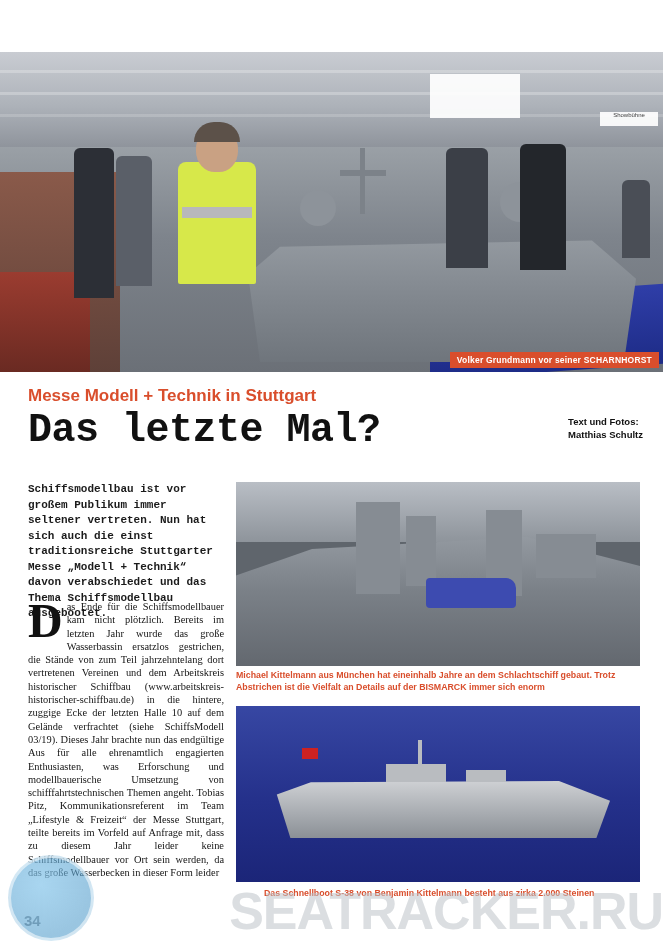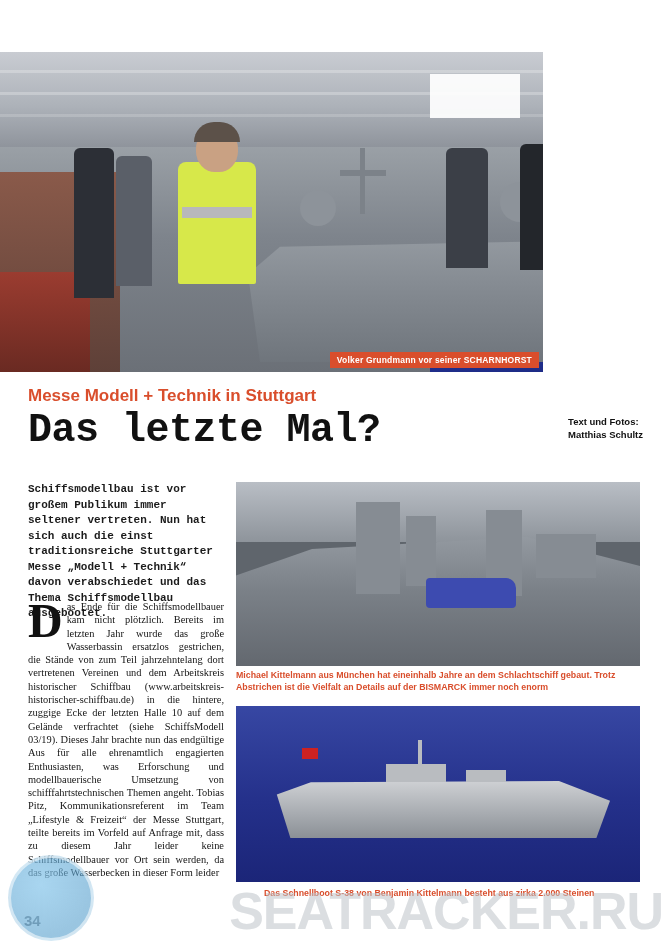--- a/index.html
+++ b/index.html
@@ -41,21 +41,21 @@
     font-family: "Liberation Sans", sans-serif;
     font-size: 11.5px;
     font-weight: bold;
     color: #1a1a1a;
   }
 
   
   .hero {
     position: absolute;
     left: 0; top: 52px;
-    width: 543px; height: 320px;
+    width: 663px; height: 320px;
     overflow: hidden;
     background: #bef264;
   }
   .hero-sky {
     position: absolute; left: 0; top: 0; width: 663px; height: 95px;
     background: linear-gradient(180deg, #c9ccd2 0%, #aeb3ba 55%, #8f949c 100%);
   }
   .hero-hallfloor {
     position: absolute; left: 0; top: 95px; width: 663px; height: 225px;
     background: linear-gradient(180deg, #9aa0a6 0%, #7e848c 40%, #6b7077 100%);
@@ -345,21 +345,21 @@
 
   <div class="photo2">
     <div class="sky"></div>
     <div class="hull"></div>
     <div class="tower" style="left:120px; top:20px; width:44px; height:92px;"></div>
     <div class="tower" style="left:170px; top:34px; width:30px; height:70px;"></div>
     <div class="tower" style="left:250px; top:28px; width:36px; height:86px;"></div>
     <div class="tower" style="left:300px; top:52px; width:60px; height:44px;"></div>
     <div class="boat"></div>
   </div>
-  <div class="cap2">Michael Kittelmann aus München hat eineinhalb Jahre an dem Schlachtschiff gebaut. Trotz Abstrichen ist die Vielfalt an Details auf der BISMARCK immer noch enorm</div>
+  <div class="cap2">Michael Kittelmann aus München hat eineinhalb Jahre an dem Schlachtschiff gebaut. Trotz Abstrichen ist die Vielfalt an Details auf der BISMARCK immer sich enorm</div>
 
   <div class="photo3">
     <div class="water"></div>
     <div class="boat"></div>
     <div class="deck" style="left:150px; top:58px; width:60px; height:18px;"></div>
     <div class="deck" style="left:230px; top:64px; width:40px; height:12px;"></div>
     <div class="deck" style="left:182px; top:34px; width:4px; height:30px;"></div>
     <div class="flag"></div>
   </div>
   <div class="cap3">Das Schnellboot S-38 von Benjamin Kittelmann besteht aus zirka 2.000 Steinen</div>

